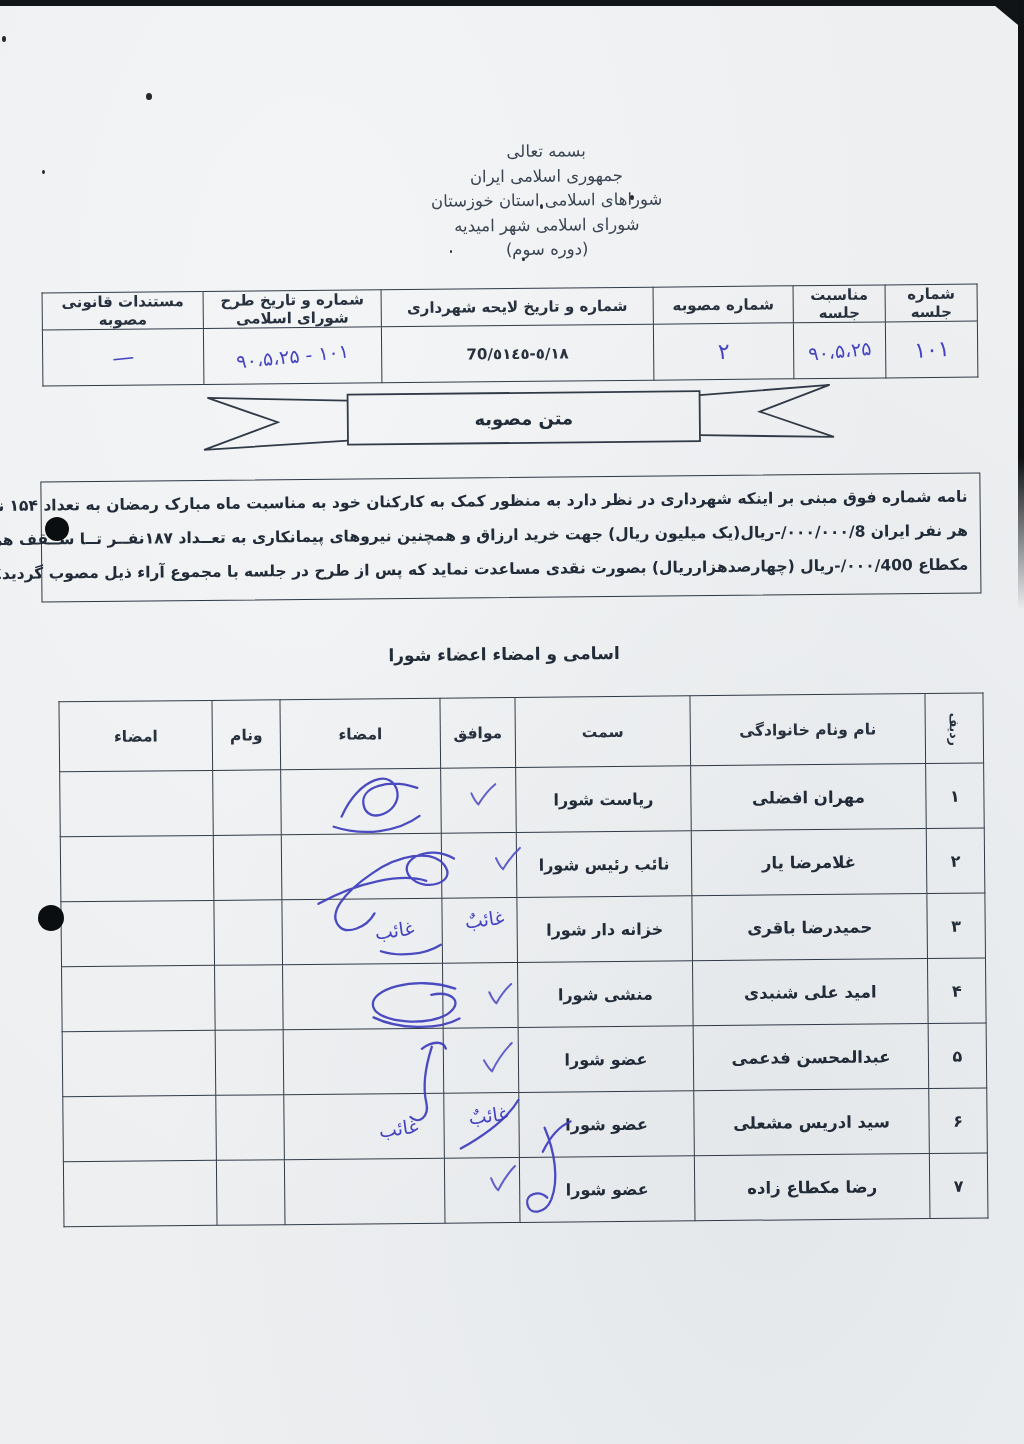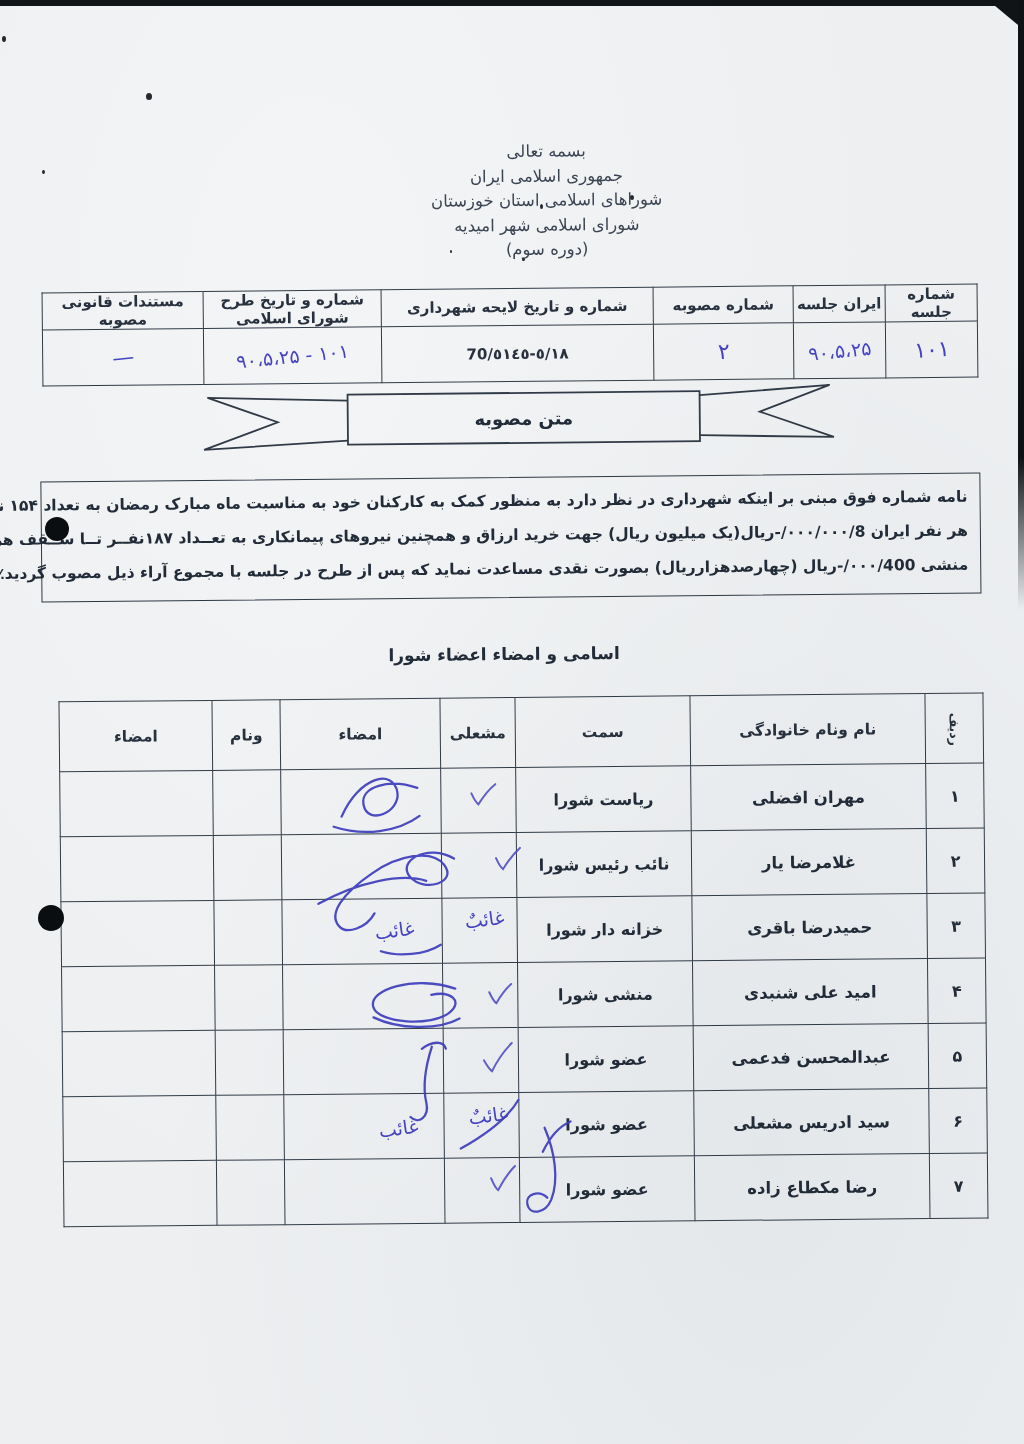--- a/index.html
+++ b/index.html
@@ -98,21 +98,21 @@
       <col style="width:92px">
         <col style="width:92px">
         <col style="width:140px">
       <col style="width:272px">
         <col style="width:178px">
         <col style="width:161px">
     </colgroup>
     <tbody>
         <tr>
       <th>شماره جلسه</th>
-      <th>ایران جلسه</th>
+      <th>مناسبت جلسه</th>
       <th>شماره مصوبه</th>
       <th>شماره و تاریخ لایحه شهرداری</th>
       <th>شماره و تاریخ طرح شورای اسلامی</th>
       <th>مستندات قانونی مصوبه</th>
     </tr>
     <tr>
       <td>
         <span class="pen pen-lg tilt2 ltr">۱۰۱</span>
       </td>
       <td>
@@ -141,41 +141,41 @@
         <path d="M150,16 L10,12 L80,37 L6,64 L150,56"></path>
         <path d="M502,14 L632,5 L562,31 L636,57 L502,54"></path>
       </g>
     </svg>
     <div class="label">متن مصوبه</div>
   </div>
 
   <div class="res-box">
     <div class="res-line">نامه شماره فوق مبنی بر اینکه شهرداری در نظر دارد به منظور کمک به کارکنان خود به مناسبت ماه مبارک رمضان به تعداد ۱۵۴ نفر تا سقف</div>
     <div class="res-line"><span>هر نفر ایران </span><span class="ltr">-/۰۰۰/۰۰۰/8</span><span>ریال(یک میلیون ریال) جهت خرید ارزاق و همچنین نیروهای پیمانکاری به تعــداد ۱۸۷نفــر تــا ســقف هرنفر</span></div>
-    <div class="res-line"><span>منشی </span><span class="ltr">-/۰۰۰/400</span><span>ریال (چهارصدهزارریال) بصورت نقدی مساعدت نماید که پس از طرح در جلسه با مجموع آراء ذیل مصوب گردید٪</span></div>
+    <div class="res-line"><span>مکطاع </span><span class="ltr">-/۰۰۰/400</span><span>ریال (چهارصدهزارریال) بصورت نقدی مساعدت نماید که پس از طرح در جلسه با مجموع آراء ذیل مصوب گردید٪</span></div>
   </div>
 
   <div class="members-title">اسامی و امضاء اعضاء شورا</div>
 
   <table class="members-table">
     <colgroup>
       <col style="width:58px">
         <col style="width:235px">
         <col style="width:175px">
       <col style="width:75px">
         <col style="width:160px">
         <col style="width:68px">
         <col style="width:153px">
     </colgroup>
     <tbody>
         <tr>
       <th><span class="v-head">ردیف</span></th>
       <th>نام ونام خانوادگی</th>
       <th>سمت</th>
-      <th>مشعلی</th>
+      <th>موافق</th>
       <th>امضاء</th>
       <th>ونام</th>
       <th>امضاء</th>
     </tr>
     <tr>
       <td class="cell-no">۱</td>
       <td class="cell-name">مهران افضلی</td>
       <td class="cell-pos">ریاست شورا</td>
       <td></td>
           <td></td>

